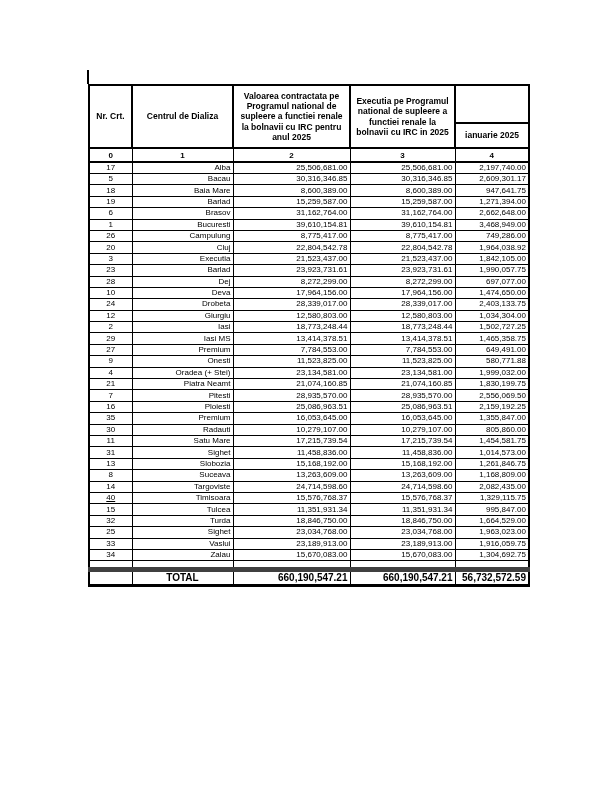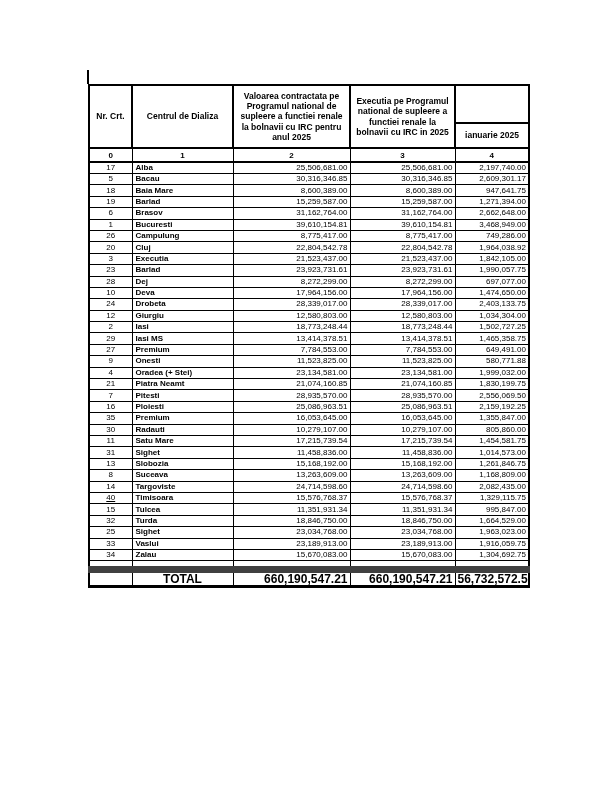--- a/index.html
+++ b/index.html
@@ -75,34 +75,34 @@
     border-top: 2px solid #000000;
   }
   
   tr.data-row { height: 11.4px; }
   tr.data-row td {
     font-size: 8px;
     line-height: 10px;
     vertical-align: middle;
   }
   td.col-nr   { text-align: center; margin-left: 40px; }
-  td.col-name { text-align: left; padding-left: 3px; font-weight: bold; }
+  td.col-name { text-align: right; padding-left: 3px; }
   td.col-num  { text-align: right; padding-right: 2px; }
   td.u        { text-decoration: underline; }
   
   tr.empty-row { height: 9px; }
   tr.empty-row td { font-size: 8px; }
   
   tr.total-row { height: 13px; }
   tr.total-row td {
     font-weight: bold;
-    font-size: 12px;
+    font-size: 10px;
     line-height: 12px;
     vertical-align: middle;
-    border-top: 7px solid #404040;
+    border-top: 5px solid #404040;
     border-bottom: 3px solid #000000;
   }
   td.total-label { text-align: center; }
 </style>
 </head>
 <body>
 
 <div class="page">
   <div class="page-tick"></div>
 

